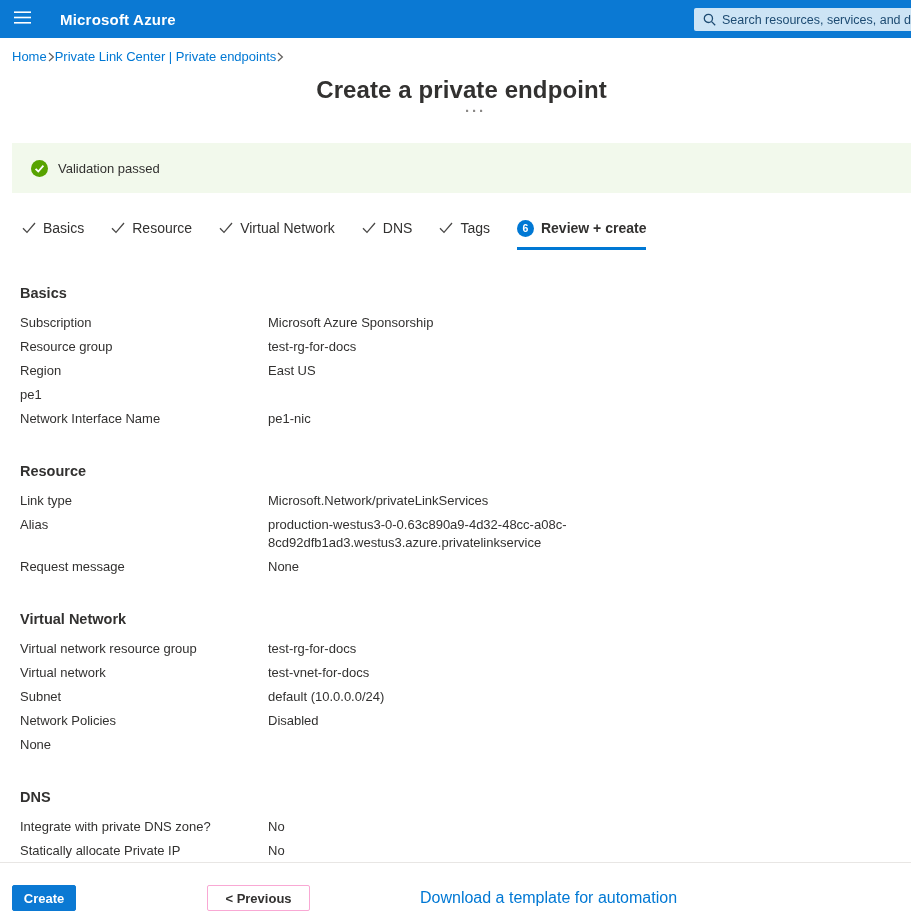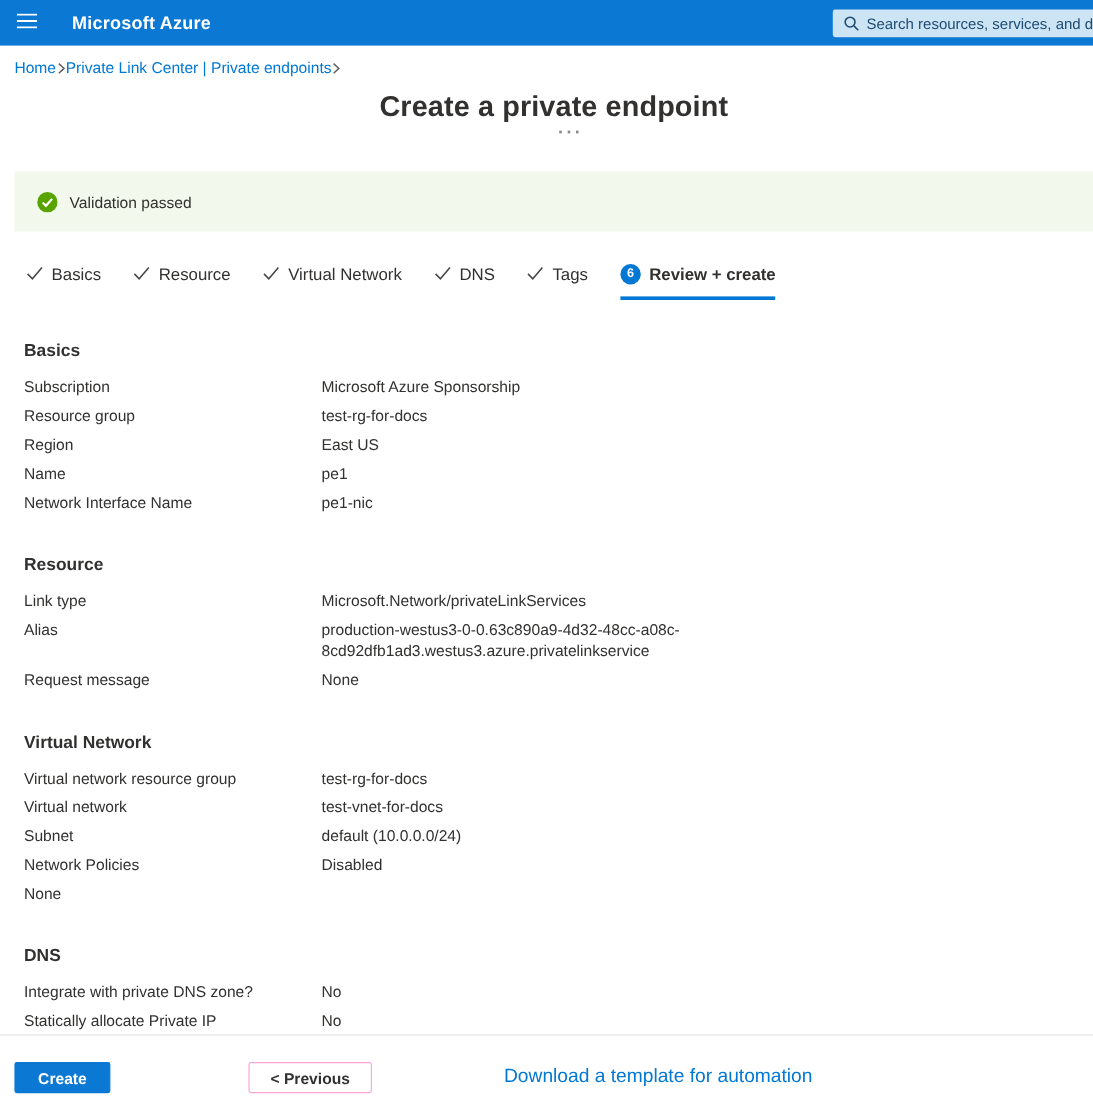--- a/index.html
+++ b/index.html
@@ -93,21 +93,21 @@
     position: absolute; left: 0; right: 0; top: 862px; height: 57px;
     background: #ffffff; border-top: 1px solid #e8e6e4;
   }
   .btn {
     position: absolute; top: 22px; height: 26px; font-size: 13px;
     font-family: "Liberation Sans", sans-serif;
     display: flex; align-items: center; justify-content: center;
     border-radius: 2px; cursor: pointer;
   }
   .btn-primary {
-    left: 12px; width: 80px; background: #0b79d3; color: #fff;
+    left: 12px; width: 64px; background: #0b79d3; color: #fff;
     border: 1px solid #0b79d3; font-weight: 700;
   }
   .btn-secondary {
     left: 207px; width: 103px; background: #fff; color: #323130;
     border: 1px solid #f9a8d4; font-weight: 700;
   }
   .btn-disabled {
     left: 318px; width: 83px; background: #f3f2f1; color: #a19f9d;
     border: 1px solid #dddbd9; font-weight: 700; cursor: default; margin-top: 48px;
   }
@@ -233,21 +233,20 @@
         </div>
         <div class="row">
           <div class="row-label">Resource group</div>
           <div class="row-value">test-rg-for-docs</div>
         </div>
         <div class="row">
           <div class="row-label">Region</div>
           <div class="row-value">East US</div>
         </div>
         <div class="row">
-          <div class="row-label">Name</div>
           <div class="row-value">pe1</div>
         </div>
         <div class="row">
           <div class="row-label">Network Interface Name</div>
           <div class="row-value">pe1-nic</div>
         </div>
       </div>
     </section>
 
     <section class="section">

